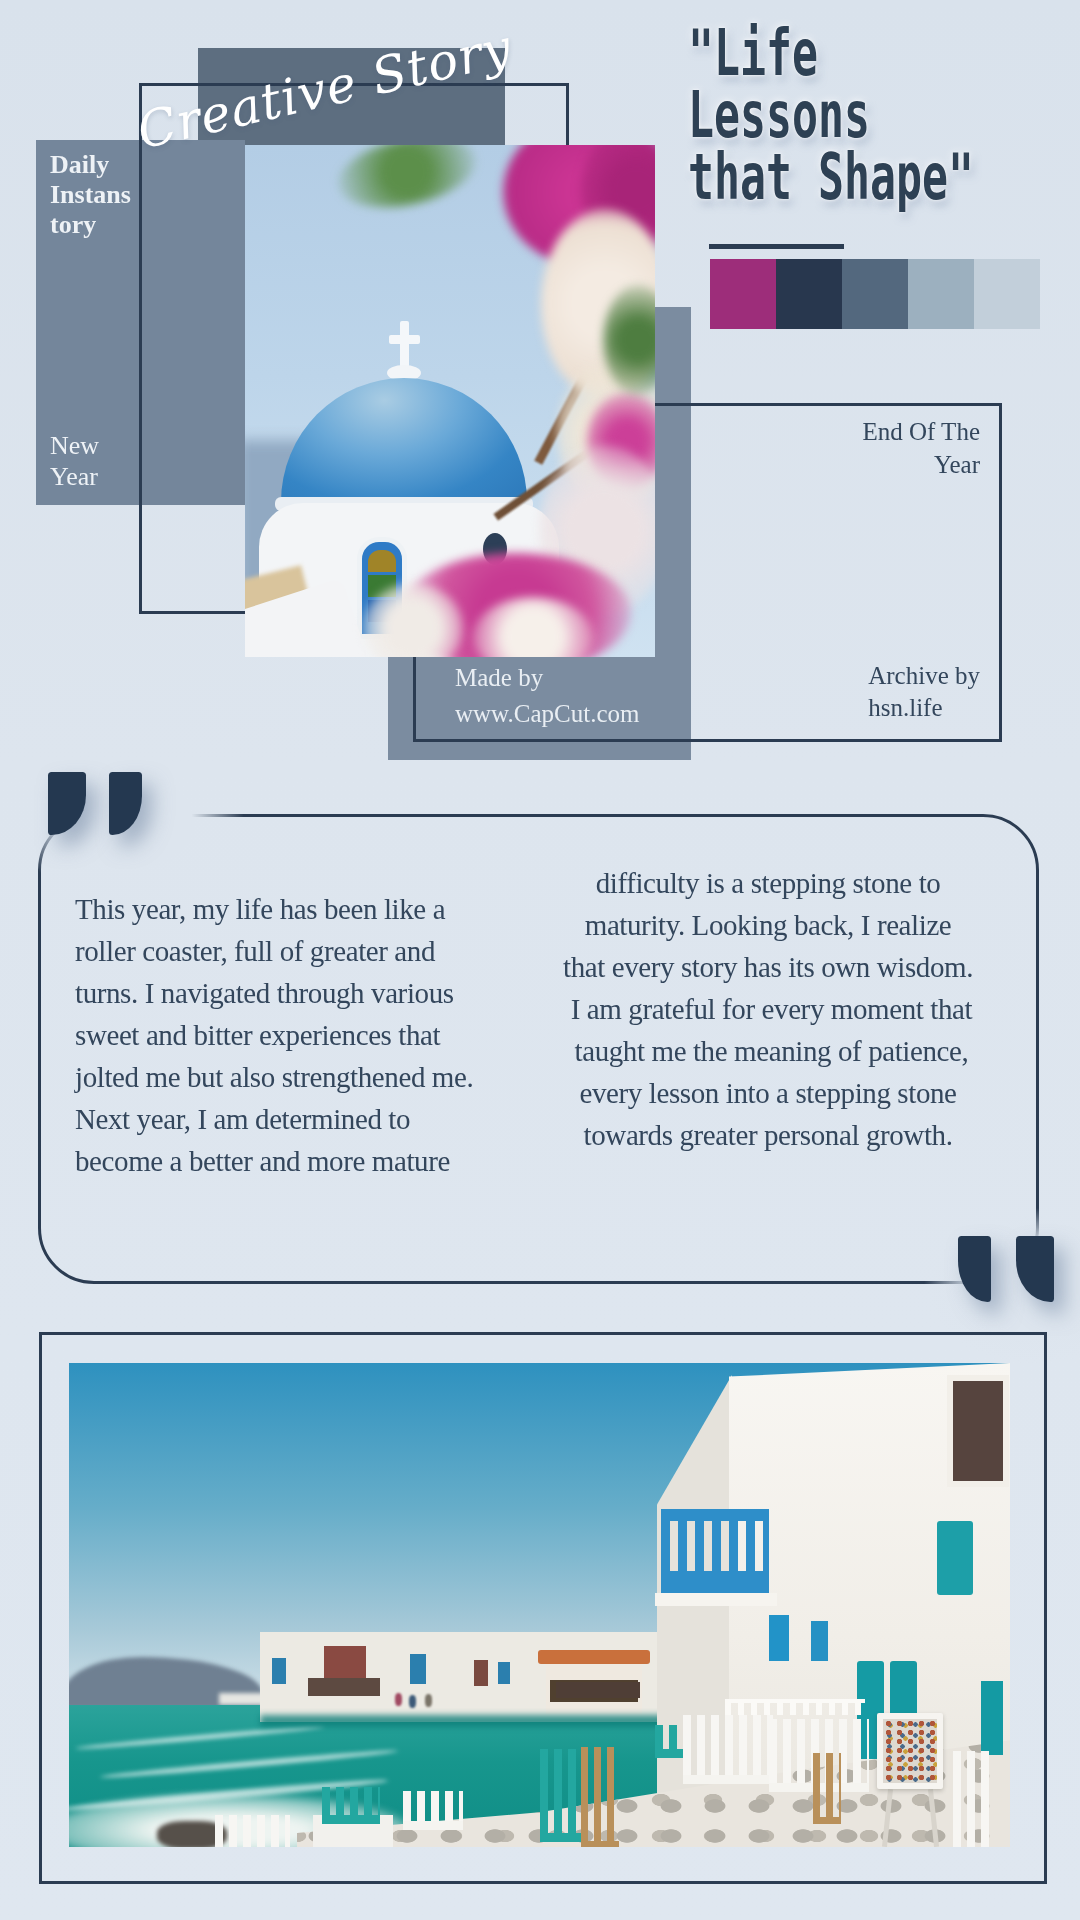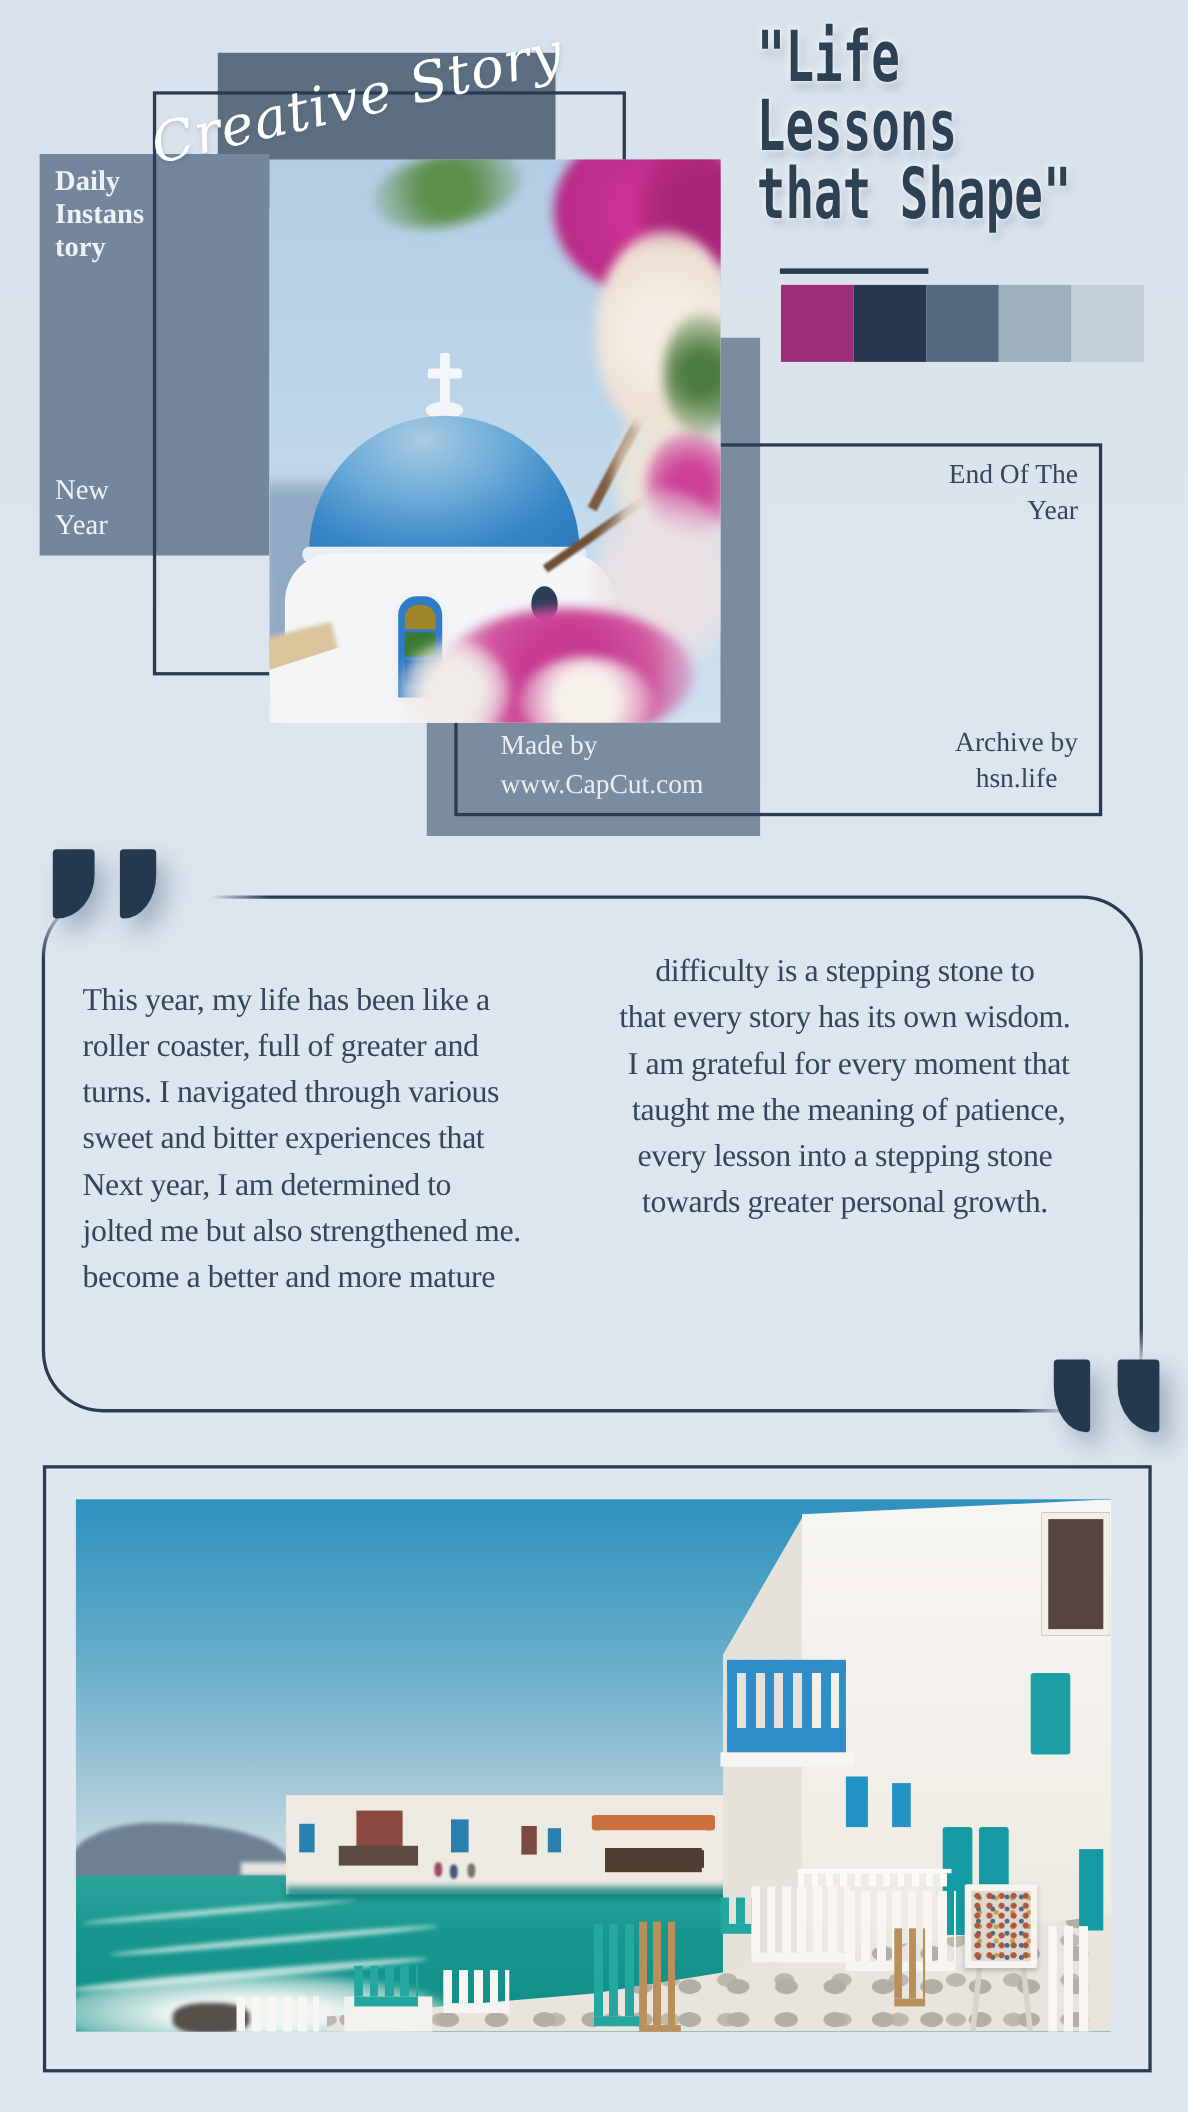--- a/index.html
+++ b/index.html
@@ -11,21 +11,21 @@
   
   .rect-a{left:198px;top:48px;width:307px;height:140px;background:#5d6e80;}
   .outline-1{left:139px;top:83px;width:424px;height:525px;border:3px solid #2b3c52;}
   .rect-b{left:36px;top:140px;width:209px;height:365px;background:#74869b;}
   .rect-c{left:388px;top:307px;width:303px;height:453px;background:#7b8ca0;}
   .outline-2{left:413px;top:403px;width:583px;height:333px;border:3px solid #2b3c52;background:transparent;}
   .side-label{left:50px;top:150px;color:#eef2f6;font-size:26px;line-height:30px;font-weight:bold;}
   .side-label2{left:50px;top:430px;color:#eef2f6;font-size:26px;line-height:31px;}
   .made-by{left:455px;top:660px;color:#e9eef3;font-size:25px;line-height:36px;}
   .end-top{right:100px;top:415px;text-align:right;color:#33465c;font-size:25px;line-height:33px;}
-  .end-bottom{right:100px;top:660px;text-align:center;color:#33465c;font-size:25px;line-height:32px;}
+  .end-bottom{right:100px;top:660px;text-align:left;color:#33465c;font-size:25px;line-height:32px;}
 
   .script-label{left:132px;top:104px;width:420px;color:#ffffff;font-size:50px;font-style:italic;
     font-family:"DejaVu Serif",serif;transform:rotate(-13deg);transform-origin:left top;
     letter-spacing:1px;text-shadow:0 2px 4px rgba(70,90,120,.25);}
 
   .title{left:688px;top:22px;color:#2e4154;font-family:"DejaVu Sans Mono",monospace;
     font-weight:bold;font-size:64px;line-height:62px;white-space:nowrap;}
   .title .tline{transform:scaleX(.675);transform-origin:left top;
     text-shadow:0 0 10px rgba(255,255,255,.95),0 0 3px rgba(255,255,255,.9),4px 5px 10px rgba(125,145,175,.55);}
   .title-underline{left:709px;top:244px;width:135px;height:5px;background:#2b3c52;}
@@ -254,26 +254,27 @@
   <div class="abs qmark qo2"></div>
   <div class="abs qmask qm-close-mask"></div>
   <div class="abs qmark qc1"></div>
   <div class="abs qmark qc2"></div>
 
   <div class="abs qcol qcol-left">
     <div class="qline">This year, my life has been like a</div>
     <div class="qline">roller coaster, full of greater and</div>
     <div class="qline">turns. I navigated through various</div>
     <div class="qline">sweet and bitter experiences that</div>
+    <div class="qline">jolted me but also strengthened me.</div>
     <div class="qline">Next year, I am determined to</div>
-    <div class="qline">jolted me but also strengthened me.</div>
     <div class="qline">become a better and more mature</div>
   </div>
   <div class="abs qcol qcol-right">
     <div class="qline">difficulty is a stepping stone to</div>
+    <div class="qline">maturity. Looking back, I realize</div>
     <div class="qline">that every story has its own wisdom.</div>
     <div class="qline"> I am grateful for every moment that</div>
     <div class="qline"> taught me the meaning of patience,</div>
     <div class="qline">every lesson into a stepping stone</div>
     <div class="qline">towards greater personal growth.</div>
   </div>
 
   <div class="abs frame"></div>
   <div class="abs photo-2">
     <div class="abs p2-mtn"></div>

